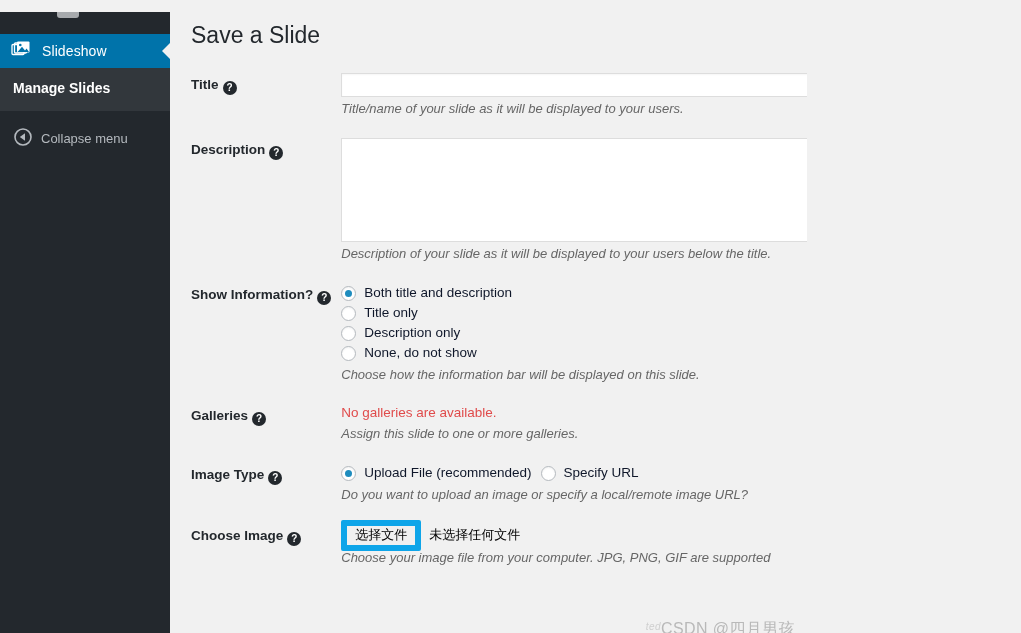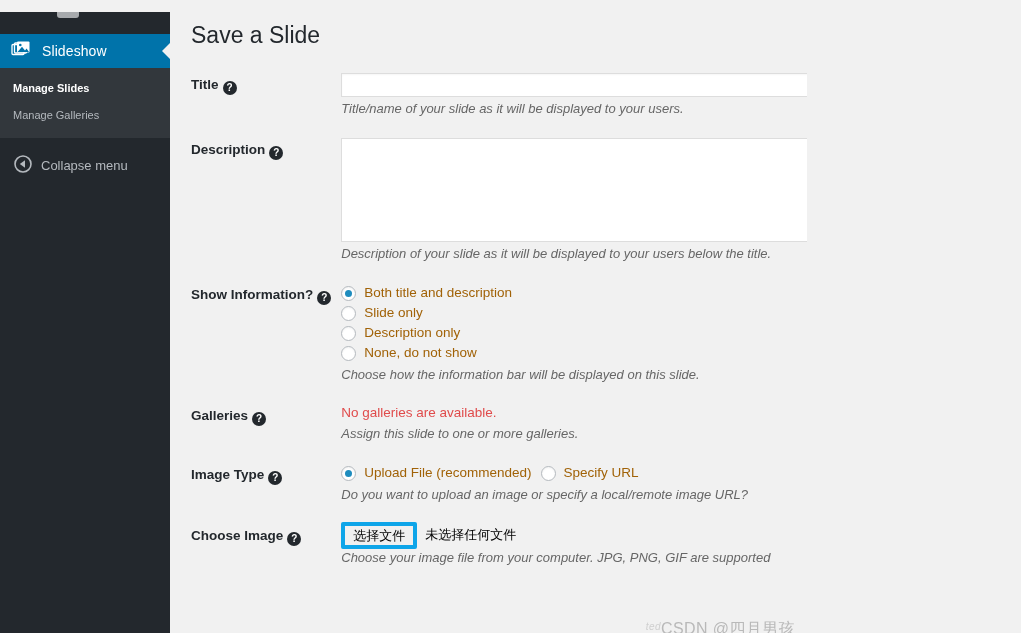--- a/index.html
+++ b/index.html
@@ -82,21 +82,21 @@
     border-bottom: 8px solid transparent;
     border-right: 8px solid #f1f1f1;
   }
   .submenu {
     background: #32373c;
     padding: 7px 0 9px 0;
   }
   .submenu-item {
     display: block;
     padding: 5px 0 5px 13px;
-    font-size: 11px;
+    font-size: 14px;
     line-height: 17px;
     color: #b4b9be;
     white-space: nowrap;
   }
   .submenu-item.current {
     color: #ffffff;
     font-weight: bold;
   }
   .sidebar-sep {
     height: 10px;
@@ -242,48 +242,48 @@
     position: absolute;
     left: 50%; top: 50%;
     width: 7px; height: 7px;
     margin-left: -3.5px;
     margin-top: -3.5px;
     background: #1e8cbe;
     border-radius: 50%;
   }
   .radio-label {
     font-size: 13.5px;
-    color: #a16207;
+    color: #0f172a;
     line-height: 18px;
     white-space: nowrap;
   }
   .inline-radios {
     display: flex;
     align-items: center;
   }
   .inline-radios .radio-row { margin-right: 9px; }
   .error-text {
     color: #e04b4b;
     font-size: 13.5px;
     line-height: 18px;
     white-space: nowrap;
   }
   .file-row {
     display: flex;
     align-items: center;
     height: 22px;
   }
   .file-btn {
-    border: 4px solid #0ea5e9;
+    border: 6px solid #0ea5e9;
     background: #f0f0f0;
     border-radius: 2px;
     padding: 1px 8px;
     font-size: 13px;
     color: #000;
-    font-family: Liberation Sans, sans-serif;
+    font-family: Liberation Mono, monospace;
     line-height: 17px;
     box-sizing: border-box;
   }
   .file-name {
     margin-left: 8px;
     font-size: 13px;
     color: #000;
   }
 
   
@@ -326,21 +326,20 @@
             <circle cx="9.3" cy="5" r="1.3" fill="#0073aa"></circle>
             <path d="M6.6 12 L11 6.8 L14 10.4 L15.6 8.6 L18 12 Z" fill="#0073aa"></path>
           </svg>
         </span>
         <span class="mi-label">Slideshow</span>
         <span class="active-arrow"></span>
       </div>
 
       <div class="submenu">
         <a class="submenu-item current">Manage Slides</a>
-        <a class="submenu-item">Manage Galleries</a>
       </div>
 
       <div class="sidebar-sep"></div>
 
       <div class="collapse-row">
         <span class="c-icon">
           <svg viewBox="0 0 18 18" width="18" height="18">
             <circle cx="9" cy="9" r="8" fill="none" stroke="#b4b9be" stroke-width="1.6"></circle>
             <path d="M11 5.2 L11 12.8 L5.8 9 Z" fill="#b4b9be"></path>
           </svg>
@@ -384,21 +383,21 @@
             <span>Show Information?</span><span class="help-dot">?</span>
           </td>
           <td class="col-field">
             <div class="radio-list">
               <div class="radio-row">
                 <span class="radio checked"></span>
                 <span class="radio-label">Both title and description</span>
               </div>
               <div class="radio-row">
                 <span class="radio"></span>
-                <span class="radio-label">Slide only</span>
+                <span class="radio-label">Title only</span>
               </div>
               <div class="radio-row">
                 <span class="radio"></span>
                 <span class="radio-label">Description only</span>
               </div>
               <div class="radio-row">
                 <span class="radio"></span>
                 <span class="radio-label">None, do not show</span>
               </div>
             </div>

